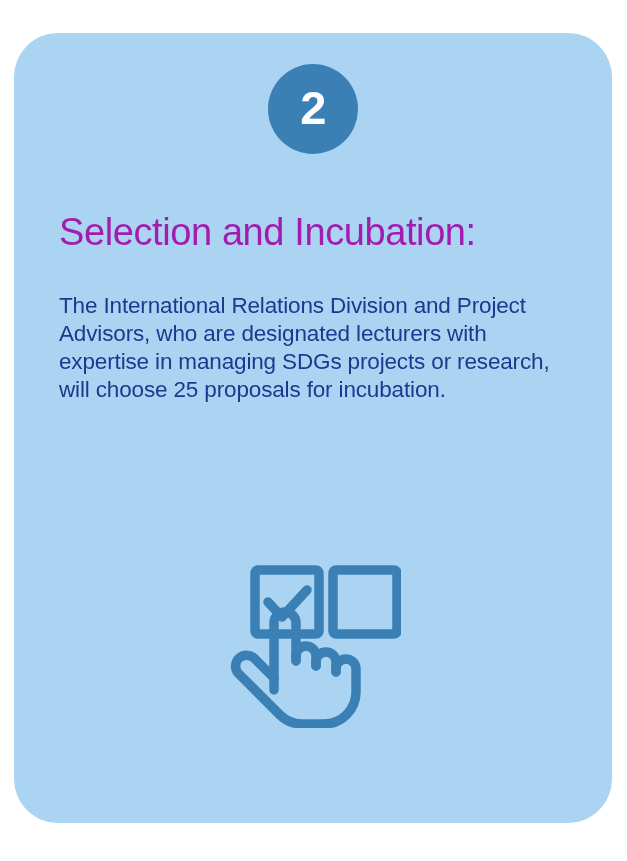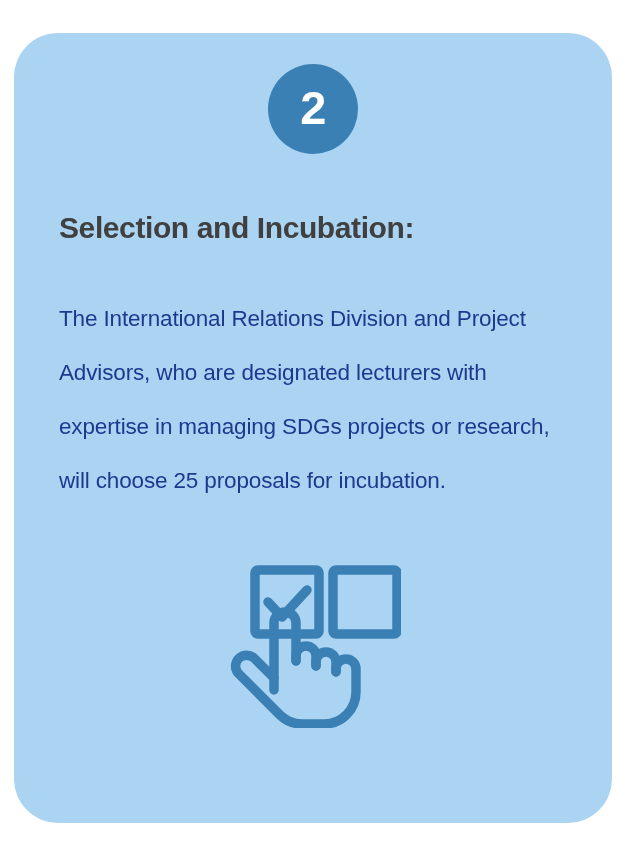--- a/index.html
+++ b/index.html
@@ -66,38 +66,38 @@
     letter-spacing: -0.5px;
     position: relative;
     top: -2px;
   }
 
   .card-heading {
     position: absolute;
     left: 45px;
     top: 177px;
     width: 520px;
-    color: #404040;
+    color: #a21caf;
     font-family: "Liberation Sans", sans-serif;
-    font-size: 30px;
-    font-weight: bold;
+    font-size: 38px;
+    font-weight: normal;
     letter-spacing: -0.4px;
     line-height: 1.2;
   }
 
   .card-body {
     position: absolute;
     left: 45px;
     top: 259px;
     width: 515px;
     color: #1b3a8f;
     font-family: "Liberation Sans", sans-serif;
     font-size: 22.5px;
     font-weight: normal;
-    line-height: 54px;
+    line-height: 28px;
     letter-spacing: -0.15px;
   }
 
   .icon-wrap {
     position: absolute;
     left: 0;
     top: 505px;
     width: 100%;
     display: flex;
     justify-content: center;

